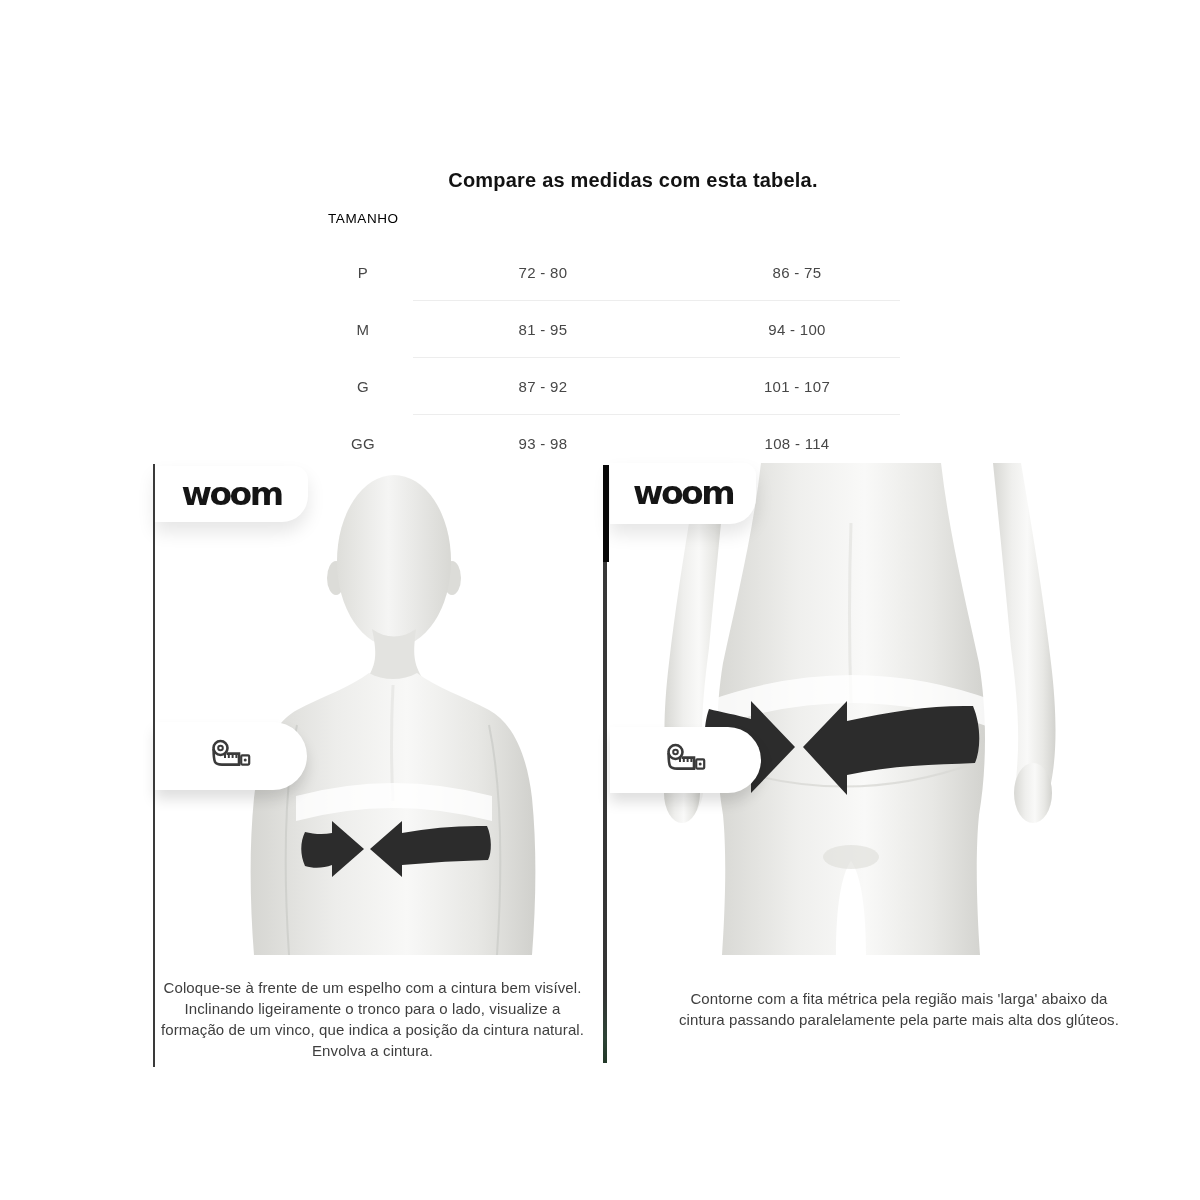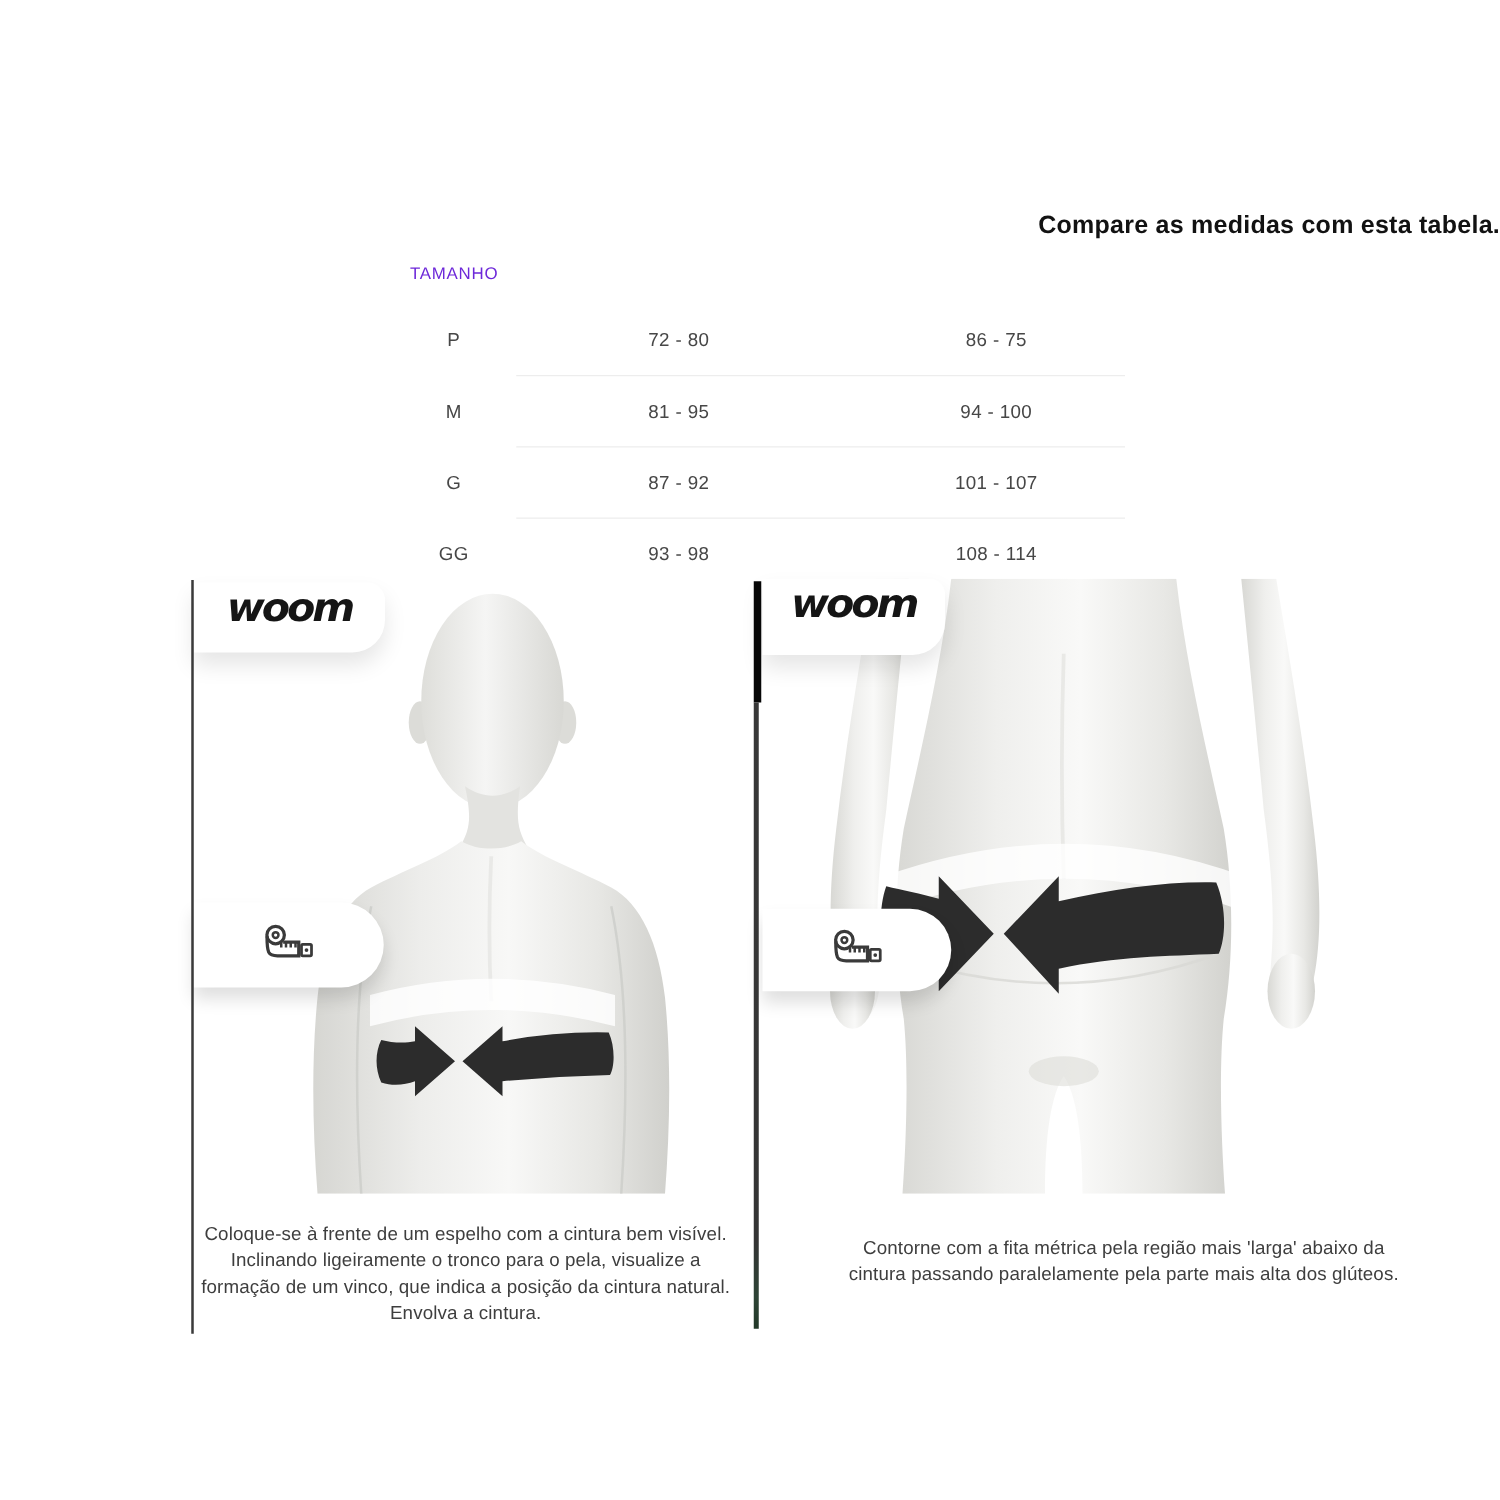--- a/index.html
+++ b/index.html
@@ -3,28 +3,28 @@
 <meta charset="utf-8">
 <style>
   html,body { margin:0; padding:0; background:#ffffff; }
   .page {
     position:relative; width:1200px; height:1200px; background:#ffffff;
     font-family:"Liberation Sans","DejaVu Sans",sans-serif; overflow:hidden;
   }
 
   
   .page-title {
-    position:absolute; top:169px; left:66px; right:0; text-align:right;
+    position:absolute; top:169px; left:66px; right:0; text-align:center;
     font-size:20px; font-weight:bold; color:#121212; letter-spacing:0.2px;
   }
   .size-table { position:absolute; left:328px; top:199px; width:578px; }
   .t-row { display:grid; grid-template-columns:70px 290px 218px; }
   .t-head { height:45px; }
   .t-head .t-cell {
-    font-size:13.5px; color:#6d28d9; letter-spacing:0.6px; padding-top:12px;
+    font-size:13.5px; color:#000000; letter-spacing:0.6px; padding-top:12px;
     text-align:center;
   }
   .t-body-row { height:57px; position:relative; align-items:center; }
   .t-body-row .t-cell {
     text-align:center; font-size:15px; color:#474747; letter-spacing:0.3px;
     align-self:center;
   }
   .t-body-row.with-line::after {
     content:""; position:absolute; left:85px; right:6px; bottom:0; height:1px;
     background:#ededed;
@@ -42,22 +42,22 @@
   }
   .edge-bar-right-top {
     position:absolute; left:603px; top:465px; width:6px; height:97px; background:#070707;
   }
   .edge-bar-right-bottom {
     position:absolute; left:603px; top:562px; width:4px; height:501px;
     background:linear-gradient(180deg,#383838 0%,#343434 86%,#2e4436 95%,#223828 100%);
   }
 
   .brand-card {
-    position:absolute; background:#ffffff; display:flex; 
-    justify-content:center; box-shadow:0 10px 18px rgba(0,0,0,0.10);font-style:italic;
+    position:absolute; background:#ffffff; display:flex; align-items:center;
+    justify-content:center; box-shadow:0 10px 18px rgba(0,0,0,0.10);
   }
   .panel-left  .brand-card { left:0; top:3px; width:153px; height:56px; border-radius:0 14px 26px 0; }
   .panel-right .brand-card { left:7px; top:0; width:146px; height:61px; border-radius:0 12px 26px 0; }
   .brand-logo {
     font-family:"DejaVu Sans",sans-serif; font-weight:bold; font-size:33px;
     letter-spacing:-2.5px; color:#151515; transform:scaleY(0.95);
   }
 
   .measure-pill {
     position:absolute; background:#ffffff; display:flex; align-items:center;
@@ -158,21 +158,21 @@
           <path d="M17,14.6 v4.4" stroke-width="2"></path>
           <path d="M20.8,14.6 v4.4" stroke-width="2"></path>
           <path d="M24.6,14.6 v4.4" stroke-width="2"></path>
           <path d="M28.4,14.6 v4.4" stroke-width="2"></path>
           <rect x="33.2" y="16.4" width="8" height="9.2" rx="1" stroke-width="2.2"></rect>
         </g>
         <circle cx="37.2" cy="21" r="1.5" fill="#3a3a3a"></circle>
       </svg>
     </div>
 
-    <div class="panel-text">Coloque-se à frente de um espelho com a cintura bem visível. Inclinando ligeiramente o tronco para o pela, visualize a formação de um vinco, que indica a posição da cintura natural. Envolva a cintura.</div>
+    <div class="panel-text">Coloque-se à frente de um espelho com a cintura bem visível. Inclinando ligeiramente o tronco para o lado, visualize a formação de um vinco, que indica a posição da cintura natural. Envolva a cintura.</div>
   </div>
 
   <div class="panel panel-right">
     <svg class="illu" width="512" height="492" viewBox="0 0 512 492">
       <defs>
         <linearGradient id="gR" x1="0" y1="0" x2="1" y2="0">
           <stop offset="0" stop-color="#d8d8d4"></stop>
           <stop offset="0.3" stop-color="#efefed"></stop>
           <stop offset="0.55" stop-color="#f9f9f8"></stop>
           <stop offset="0.8" stop-color="#e8e8e5"></stop>

